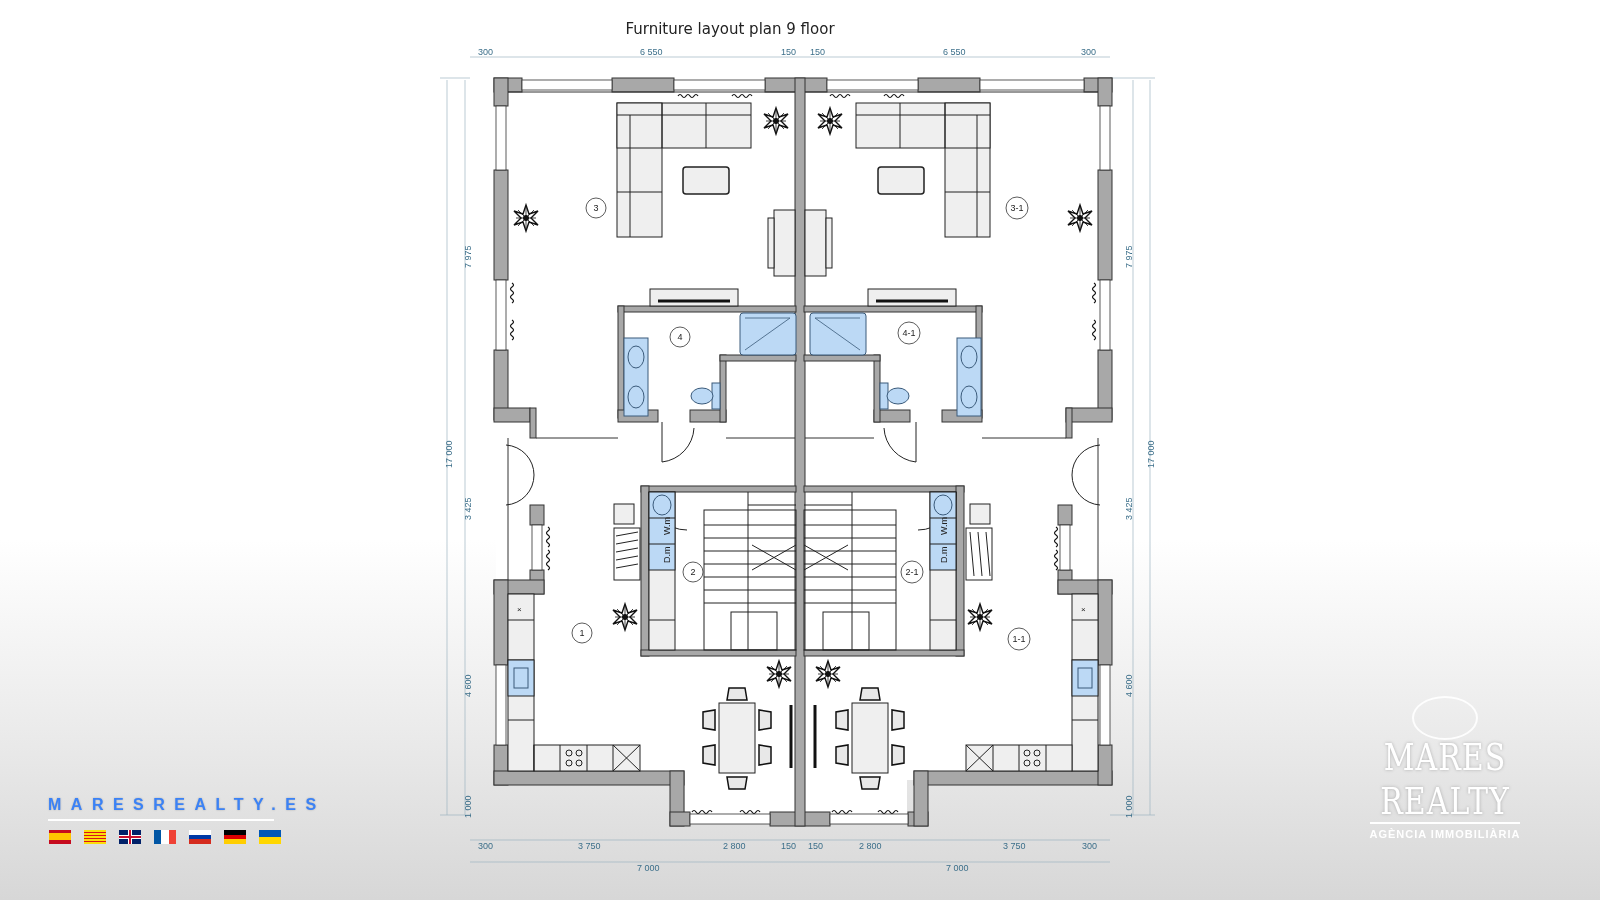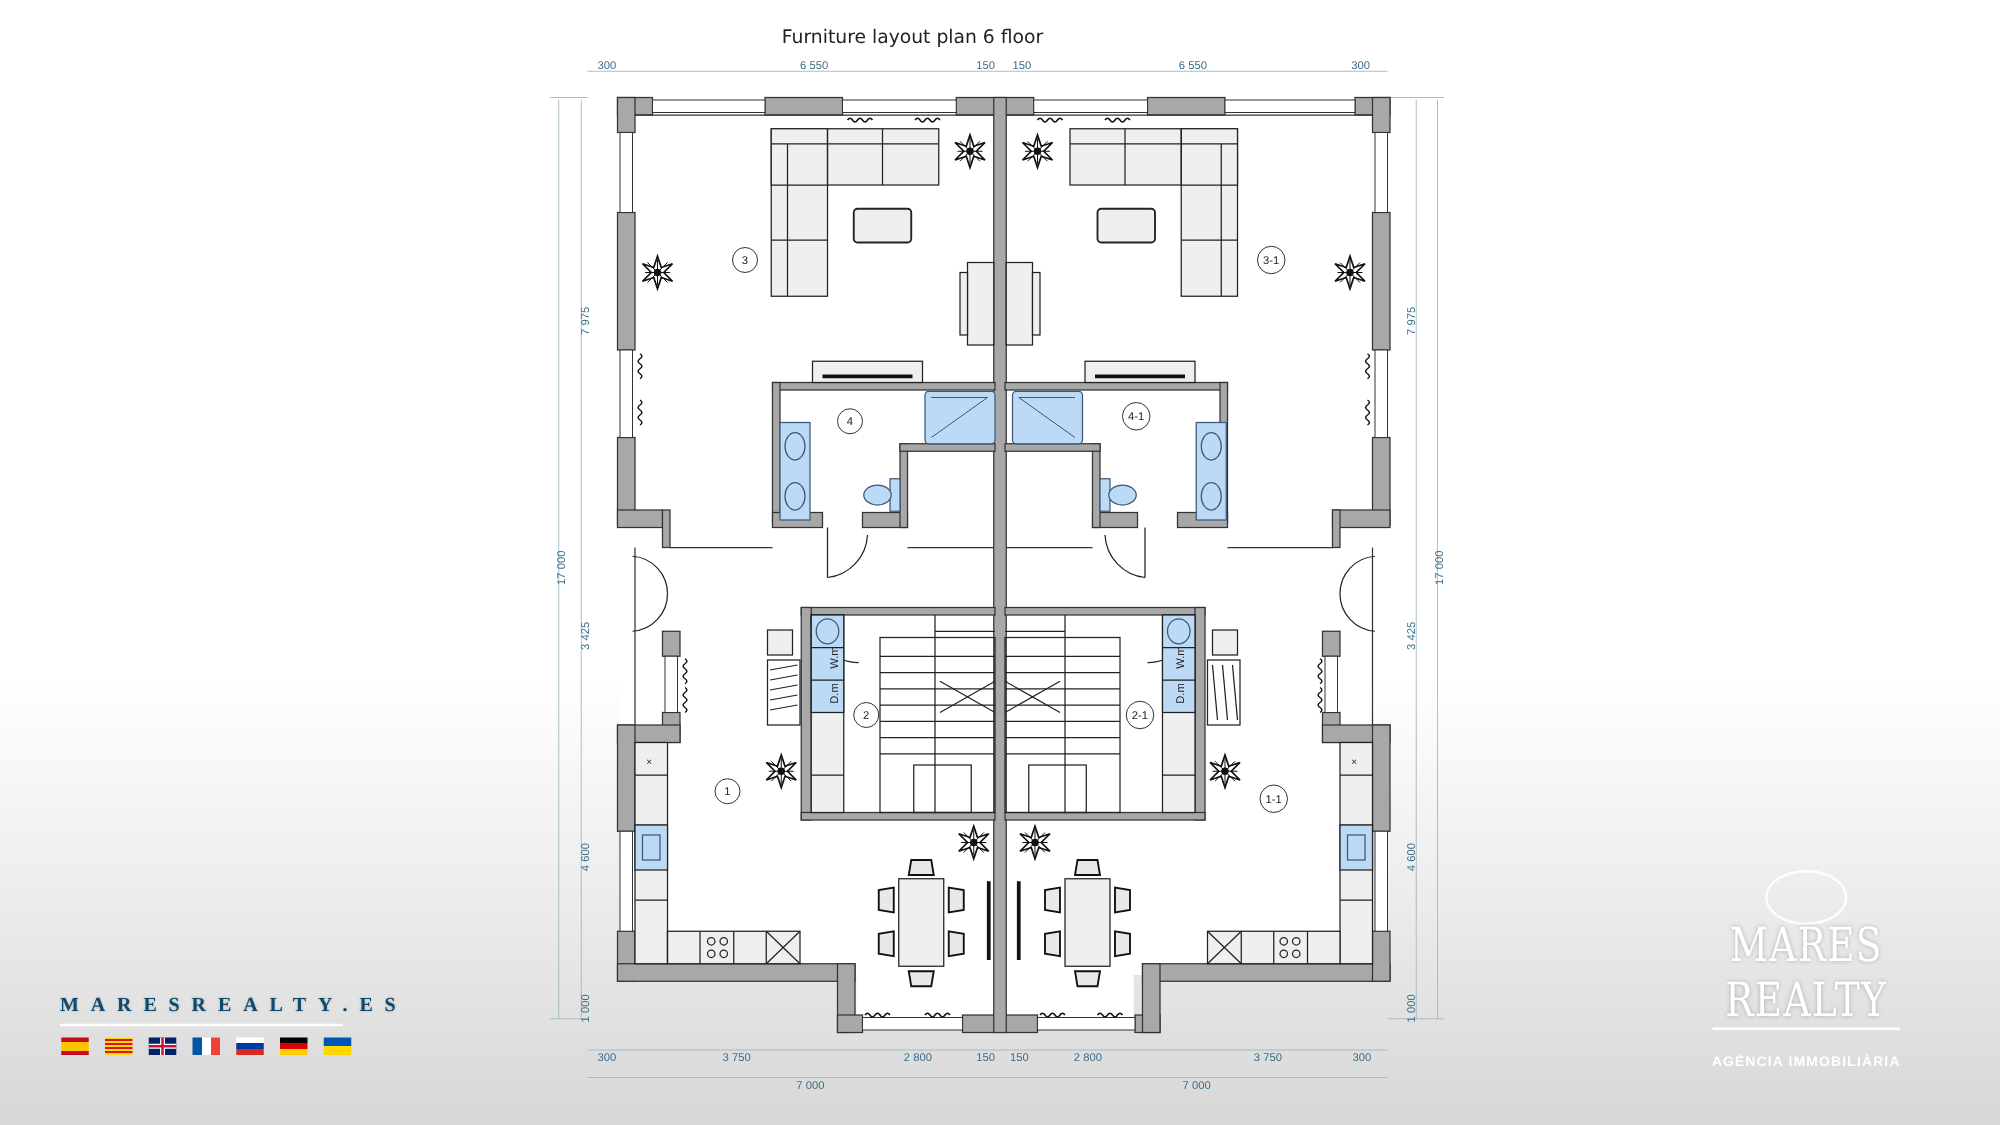--- a/index.html
+++ b/index.html
@@ -4,37 +4,37 @@
 <style>
   html,body{margin:0;padding:0;}
   body{width:1600px;height:900px;overflow:hidden;position:relative;
     background:linear-gradient(180deg,#ffffff 0%,#ffffff 60%,#ececec 80%,#d7d7d7 100%);
     font-family:"Liberation Sans",sans-serif;}
   #title{position:absolute;left:560px;top:20px;width:340px;text-align:center;
     font-size:15px;color:#222;font-family:"DejaVu Sans",sans-serif;}
   svg#plan{position:absolute;left:0;top:0;}
   .dim{font-size:9px;fill:#3c6f8a;font-family:"Liberation Sans",sans-serif;}
   .roomlbl{font-size:9px;fill:#222;font-family:"Liberation Sans",sans-serif;}
-  #site{position:absolute;left:48px;top:796px;width:226px;height:20px;color:#0c4a6e;
+  #site{position:absolute;left:48px;top:796px;width:226px;height:20px;color:#3b82f6;
     font-size:16px;letter-spacing:9.5px;font-weight:bold;text-shadow:0 0 2px rgba(0,0,0,.25);
-    white-space:nowrap;font-family:Liberation Serif, serif;}
+    white-space:nowrap;}
   #site-rule{position:absolute;left:48px;top:819px;width:226px;height:2px;background:#fff;}
   #flags{position:absolute;left:49px;top:830px;display:flex;gap:13px;}
   .flag{width:22px;height:14px;position:relative;overflow:hidden;}
   #brand{position:absolute;left:1340px;top:696px;width:210px;height:140px;text-align:center;color:#fff;}
   #brand .emblem{width:62px;height:40px;border:2px solid #fff;border-radius:50%;margin:0 auto;opacity:.9;}
   #brand .name{font-family:"DejaVu Serif",serif;font-size:30px;letter-spacing:1px;margin-top:4px;
     text-shadow:0 0 3px rgba(0,0,0,.25);transform:scaleY(1.25);}
   #brand .sub{font-size:11px;letter-spacing:1px;font-weight:bold;margin-top:8px;
-    border-top:2px solid #fff;padding-top:20px;display:inline-block;}
+    border-top:2px solid #fff;padding-top:4px;display:inline-block;}
 </style>
 </head>
 <body>
 
-<div id="title">Furniture layout plan 6 floor</div>
+<div id="title">Furniture layout plan 9 floor</div>
 
 <svg id="plan" width="1600" height="900" viewBox="0 0 1600 900">
   <defs>
     <g id="plant">
       <path d="M0,-13 L3,-4 L12,-7 L5,0 L12,7 L3,4 L0,13 L-3,4 L-12,7 L-5,0 L-12,-7 L-3,-4 Z" fill="#fff" stroke="#111" stroke-width="1.4"></path>
       <circle r="3" fill="#111"></circle>
       <path d="M-8,-8 L8,8 M8,-8 L-8,8 M0,-10 L0,10 M-10,0 L10,0" stroke="#111" stroke-width="0.8"></path>
     </g>
     <g id="chair">
       <path d="M-8,-6 L8,-6 L10,6 L-10,6 Z" fill="#e8e8e8" stroke="#111" stroke-width="1.5"></path>

